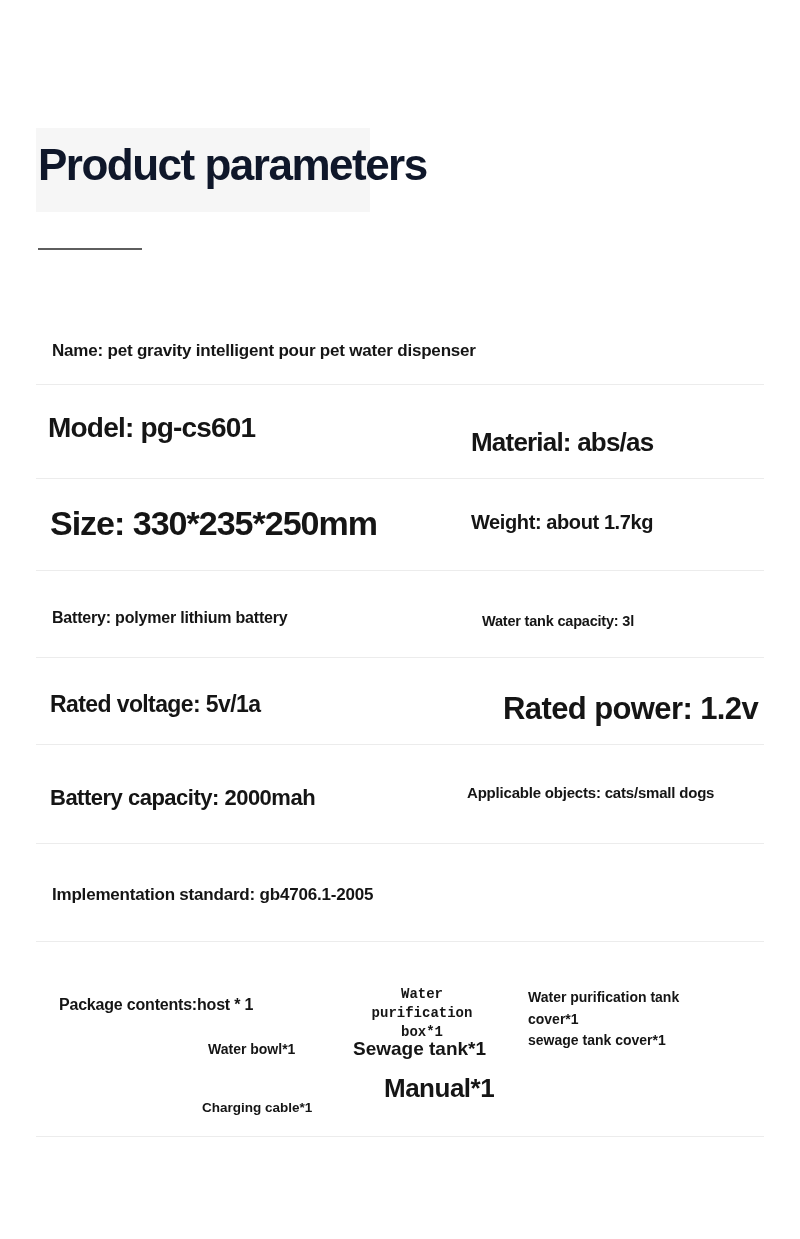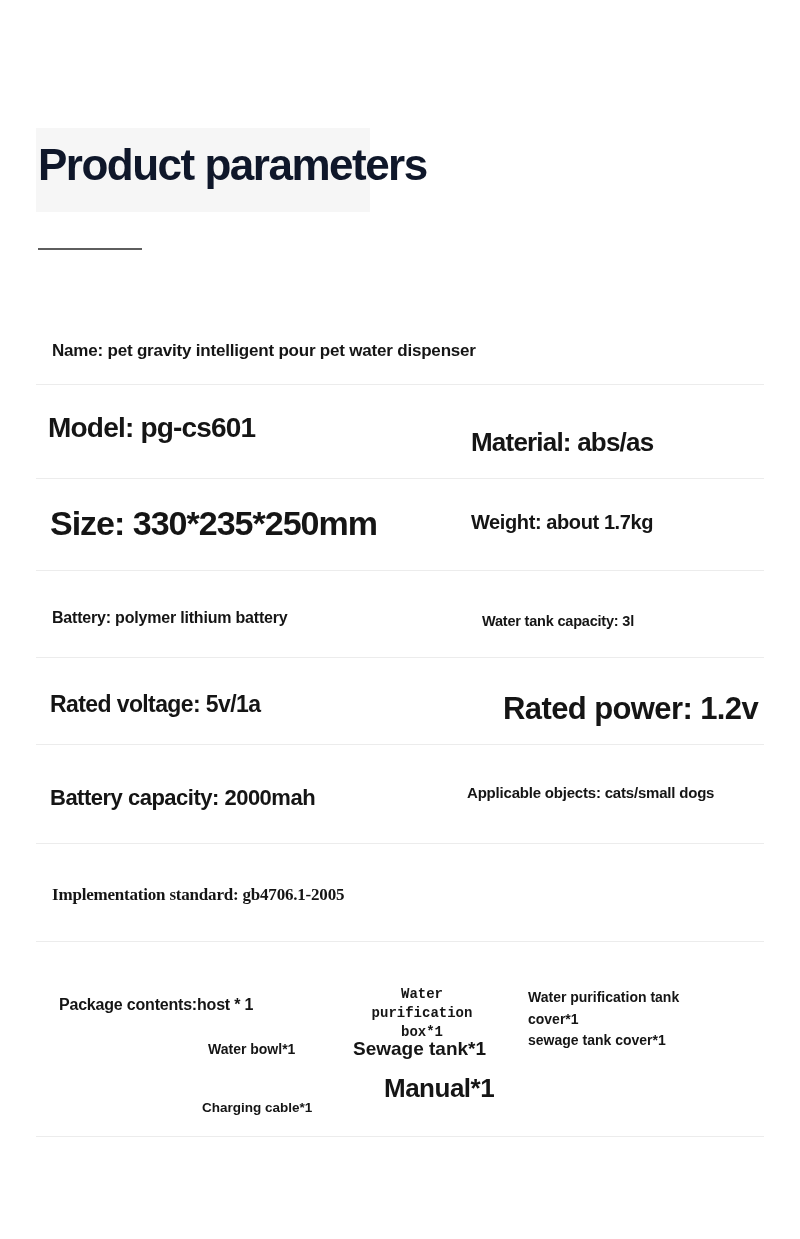--- a/index.html
+++ b/index.html
@@ -35,21 +35,21 @@
   .t-model{left:48px;top:412px;font-size:28px;letter-spacing:-0.8px;}
   .t-material{left:471px;top:427px;font-size:26px;letter-spacing:-0.8px;}
   .t-size{left:50px;top:504px;font-size:34px;letter-spacing:-1px;}
   .t-weight{left:471px;top:511px;font-size:20px;letter-spacing:-0.4px;}
   .t-battery{left:52px;top:609px;font-size:16px;letter-spacing:-0.2px;}
   .t-watertank{left:476px;top:613px;font-size:14.5px;letter-spacing:-0.2px;margin-left:6px;}
   .t-voltage{left:50px;top:691px;font-size:23px;letter-spacing:-0.6px;}
   .t-power{left:471px;top:691px;font-size:31px;letter-spacing:-0.6px;margin-left:32px;}
   .t-batcap{left:50px;top:785px;font-size:22px;letter-spacing:-0.5px;}
   .t-objects{left:467px;top:784px;font-size:15px;letter-spacing:-0.2px;}
-  .t-standard{left:52px;top:885px;font-size:17px;letter-spacing:-0.2px;font-family:Liberation Serif, serif;}
+  .t-standard{left:52px;top:885px;font-size:17px;letter-spacing:-0.2px;}
   .t-host{left:59px;top:996px;font-size:16px;letter-spacing:-0.2px;}
   .t-purifbox{
     left:352px;top:985px;width:140px;
     font-size:14px;line-height:1.35;text-align:center;white-space:normal;font-family:Liberation Mono, monospace;
   }
   .t-tankcover{
     left:528px;top:987px;width:190px;
     font-size:14px;line-height:1.55;white-space:normal;
   }
   .t-waterbowl{left:208px;top:1041px;font-size:14px;}

